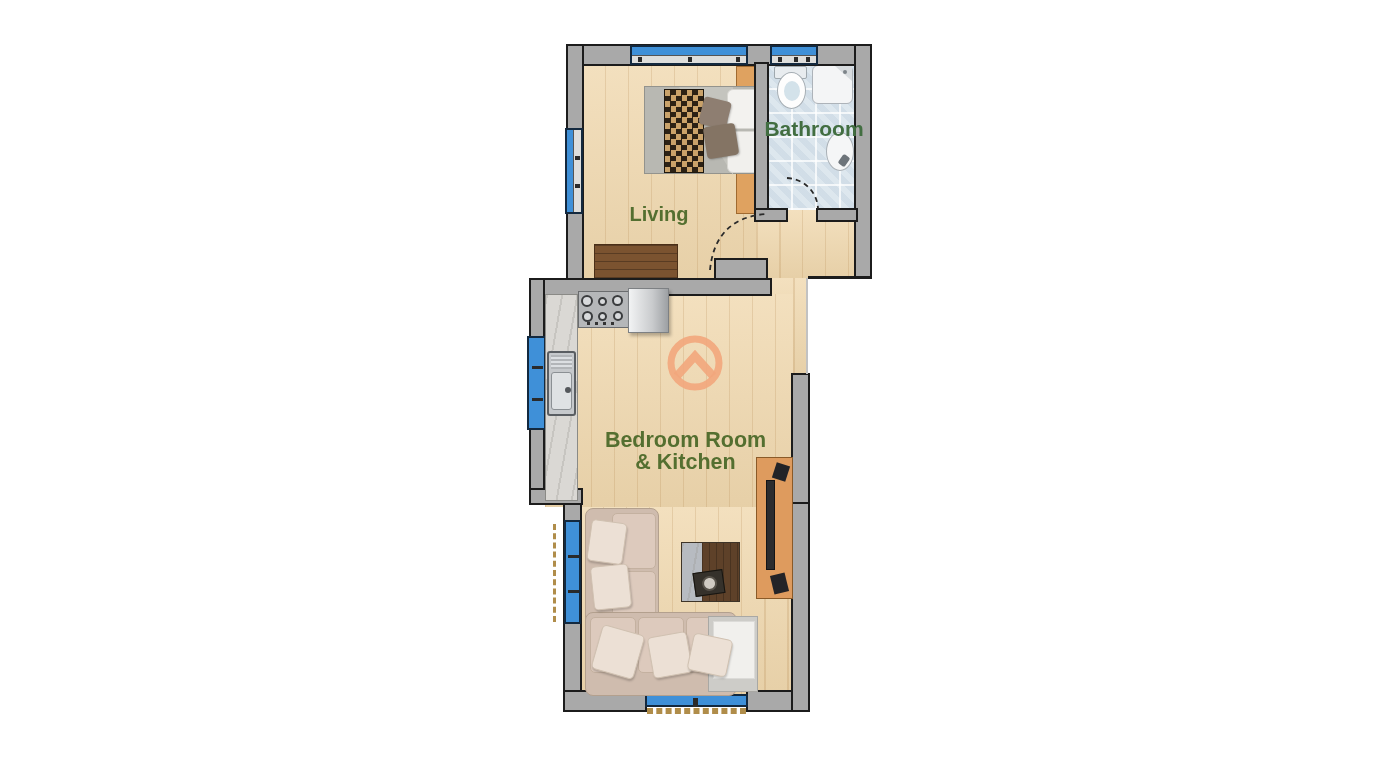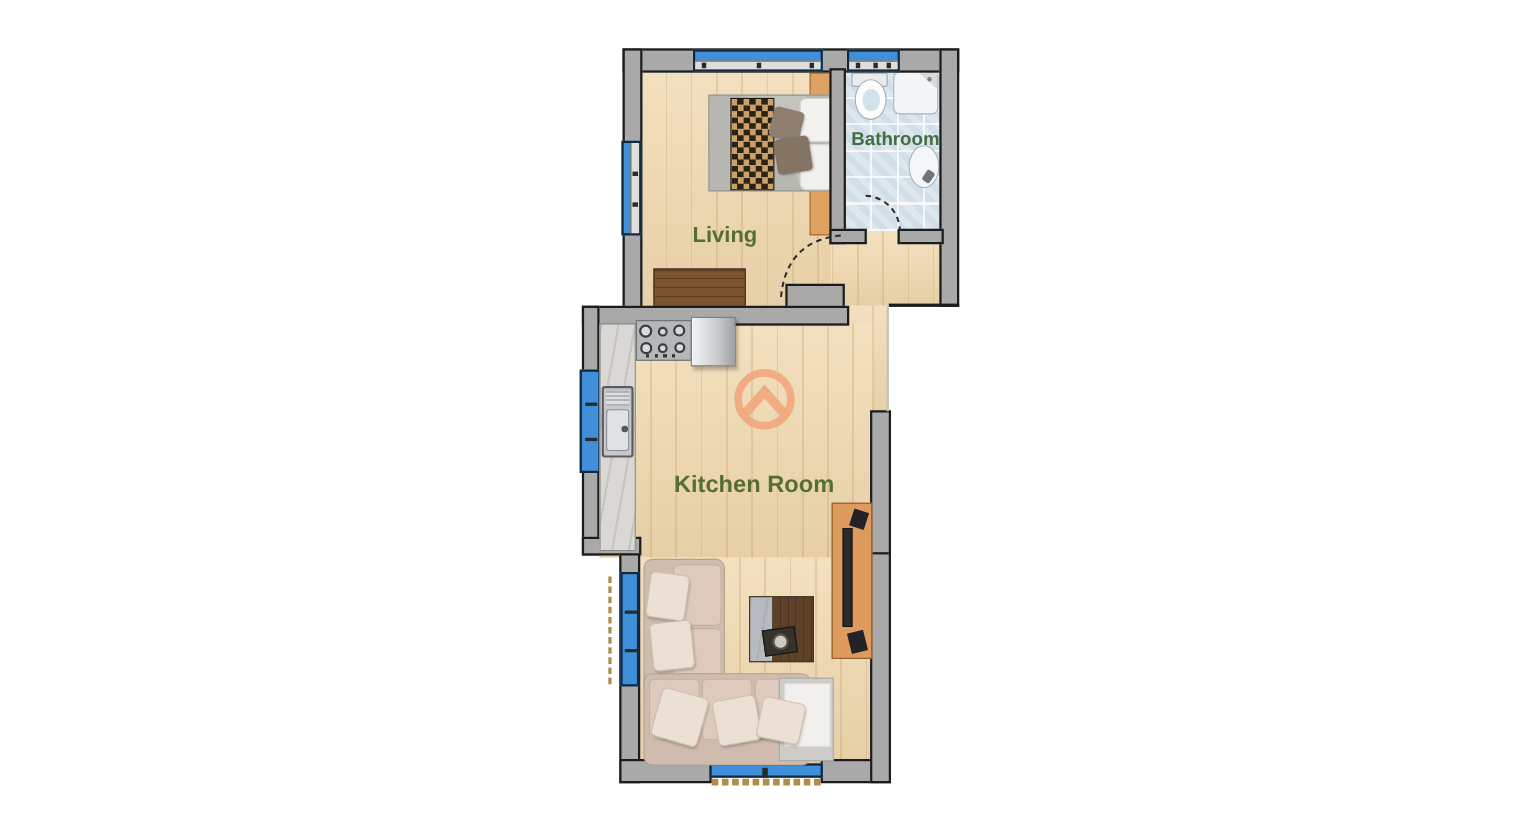--- a/index.html
+++ b/index.html
@@ -181,16 +181,17 @@
     <path d="M 787 178 A 32 32 0 0 1 818 209" fill="none" stroke="#2a2a2a" stroke-width="1.8" stroke-dasharray="5 4"></path>
     <path d="M 710 270 Q 715 218 766 214" fill="none" stroke="#2a2a2a" stroke-width="1.8" stroke-dasharray="5 4"></path>
   </svg>
 
   <svg class="overlay" style="left:658px; top:330px;" width="74" height="66" viewBox="0 0 74 66">
     <circle cx="37" cy="33" r="24" fill="none" stroke="#f2a67c" stroke-width="7" opacity="0.9"></circle>
     <polyline points="19,46 37,26 55,46" fill="none" stroke="#f2a67c" stroke-width="8.5" opacity="0.9"></polyline>
   </svg>
 
   <div class="roomlabel" style="left:598px; top:203px; width:122px; font-size:20px;">Living</div>
-  <div class="roomlabel" style="left:764px; top:117px; width:100px; font-size:17px; color:#426e41;">Bathroom</div>
-  <div class="roomlabel" style="left:593px; top:428px; width:185px; font-size:21.5px;">Kitchen Room</div>
+  <div class="roomlabel" style="left:764px; top:117px; width:100px; font-size:21px; color:#426e41;">Bathroom</div>
+  <div class="roomlabel" style="left:593px; top:428px; width:185px; font-size:21.5px;">Bedroom Room</div>
+  <div class="roomlabel" style="left:593px; top:450px; width:185px; font-size:21.5px;">&amp; Kitchen</div>
 
 </div>
 
 </body></html>

